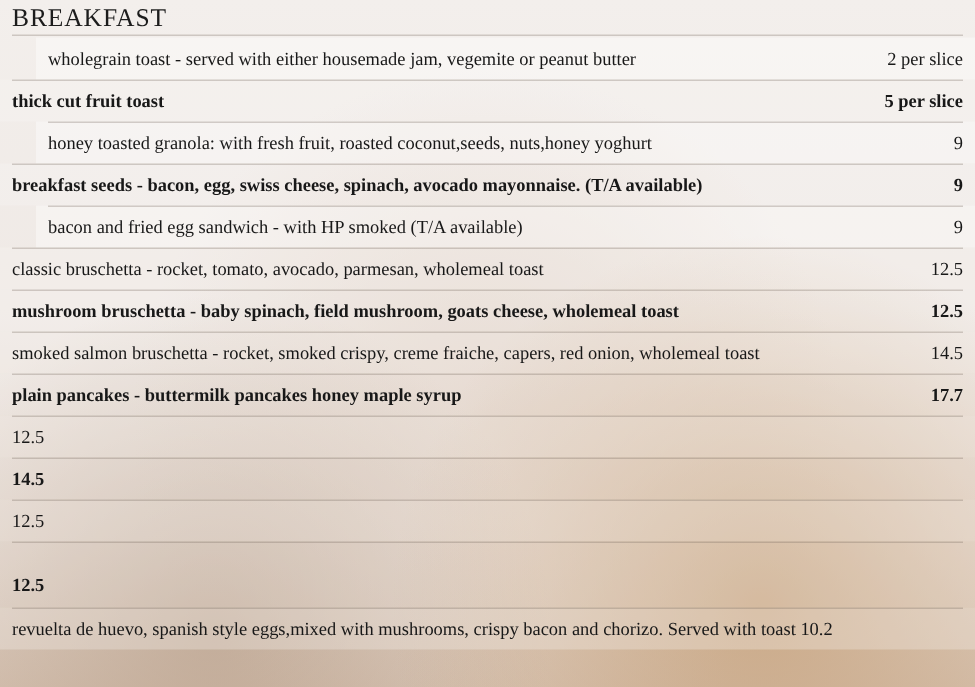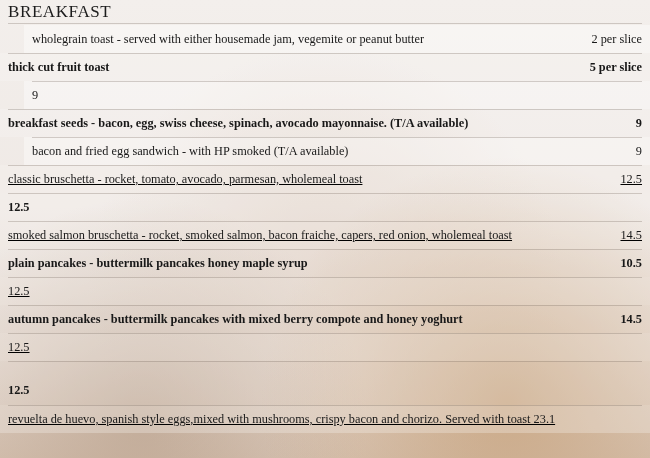--- a/index.html
+++ b/index.html
@@ -69,21 +69,21 @@
     text-align: right;
     padding-top: 6px;
     white-space: nowrap;
   }
   .row.tall .desc, .row.tall .price { padding-top: 5px; }
   .row.tall { min-height: 44px; }
   .row .price.bottom { align-self: flex-end; padding-bottom: 6px; padding-top: 0; }
   
   .row.band-a { background: rgba(255,255,255,0.40); margin-left: 24px; }
   .row.band-b { background: rgba(255,255,255,0.18); font-weight: bold; }
-  .row.band-c { background: rgba(248,244,241,0.30); text-decoration: underline; }
+  .row.band-c { background: rgba(248,244,241,0.30); }
   .divider {
     position: absolute;
     left: 8px;
     right: 8px;
     top: 0;
     height: 1px;
     background: rgba(120,105,95,0.30);
   }
   .title-rule {
     position: absolute;
@@ -112,20 +112,21 @@
     </div>
 
     <div class="row band-b">
       <div class="divider"></div>
       <div class="desc">thick cut fruit toast</div>
       <div class="price">5 per slice</div>
     </div>
 
     <div class="row band-a">
       <div class="divider"></div>
+      <div class="desc">honey toasted granola: with fresh fruit, roasted coconut,seeds, nuts,honey yoghurt</div>
       <div class="price">9</div>
     </div>
 
     <div class="row band-b">
       <div class="divider"></div>
       <div class="desc">breakfast seeds - bacon, egg, swiss cheese, spinach, avocado mayonnaise. (T/A available)</div>
       <div class="price">9</div>
     </div>
 
     <div class="row band-a">
@@ -135,56 +136,56 @@
     </div>
 
     <div class="row band-c">
       <div class="divider"></div>
       <div class="desc">classic bruschetta - rocket, tomato, avocado, parmesan, wholemeal toast</div>
       <div class="price">12.5</div>
     </div>
 
     <div class="row band-b">
       <div class="divider"></div>
+      <div class="desc">mushroom bruschetta - baby spinach, field mushroom, goats cheese, wholemeal toast</div>
       <div class="price">12.5</div>
     </div>
 
     <div class="row band-c">
       <div class="divider"></div>
-      <div class="desc">smoked salmon bruschetta - rocket, smoked salmon, bacon fraiche, capers, red onion, wholemeal toast</div>
+      <div class="desc">smoked salmon bruschetta - rocket, smoked crispy, creme fraiche, capers, red onion, wholemeal toast</div>
       <div class="price">14.5</div>
     </div>
 
     <div class="row band-b">
       <div class="divider"></div>
       <div class="desc">plain pancakes - buttermilk pancakes honey maple syrup</div>
-      <div class="price">10.5</div>
+      <div class="price">17.7</div>
     </div>
 
     <div class="row band-c">
       <div class="divider"></div>
       <div class="price">12.5</div>
     </div>
 
     <div class="row band-b">
       <div class="divider"></div>
-      <div class="desc">autumn pancakes - buttermilk pancakes with mixed berry compote and honey yoghurt</div>
       <div class="price">14.5</div>
     </div>
 
     <div class="row band-c">
       <div class="divider"></div>
       <div class="price">12.5</div>
     </div>
 
     <div class="row band-b tall">
       <div class="divider"></div>
       <div class="price bottom">12.5</div>
     </div>
 
     <div class="row band-c">
       <div class="divider"></div>
-      <div class="desc">revuelta de huevo, spanish style eggs,mixed with mushrooms, crispy bacon and chorizo. Served with toast 23.1</div>
+      <div class="desc">revuelta de huevo, spanish style eggs,mixed with mushrooms, crispy bacon and chorizo. Served with toast 10.2</div>
       <div class="price"></div>
     </div>
 
   </div>
 </div>
 
 </body></html>

